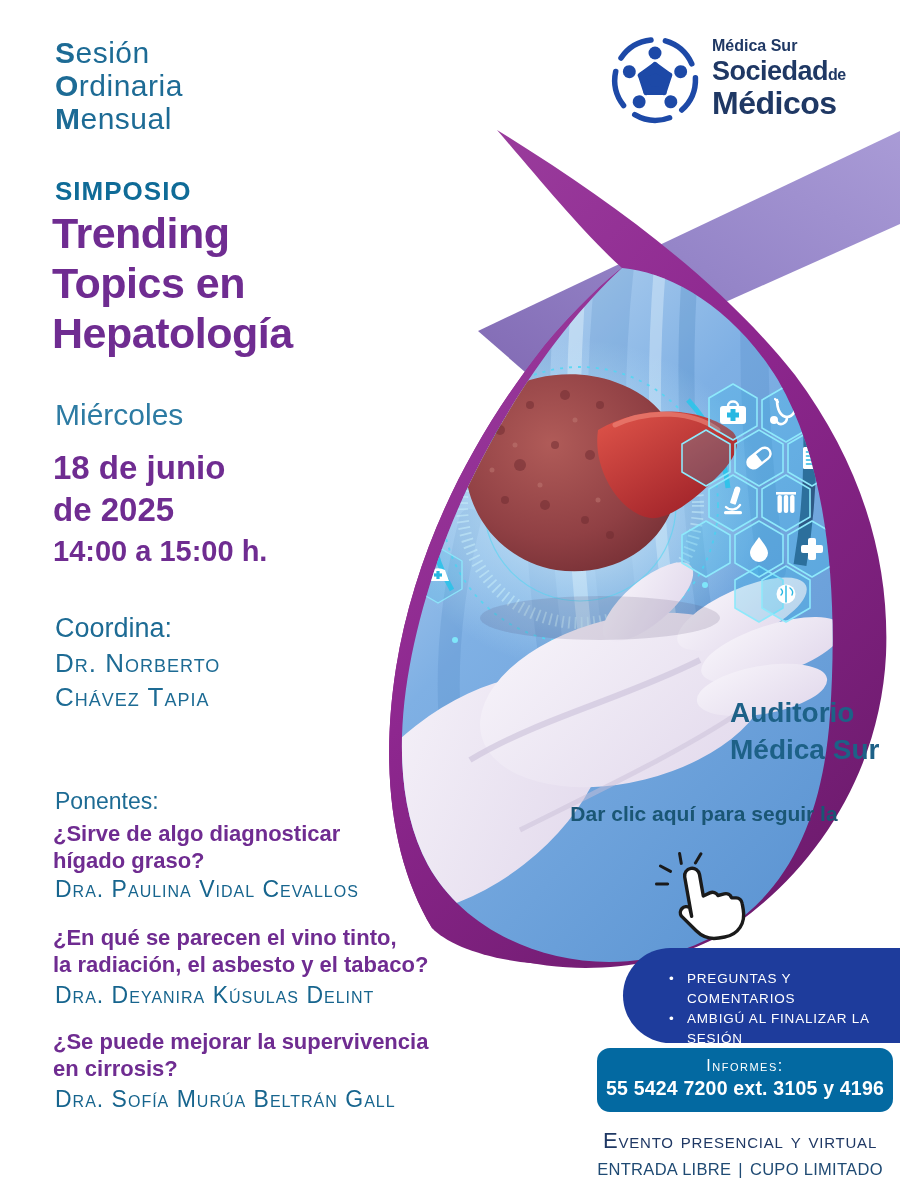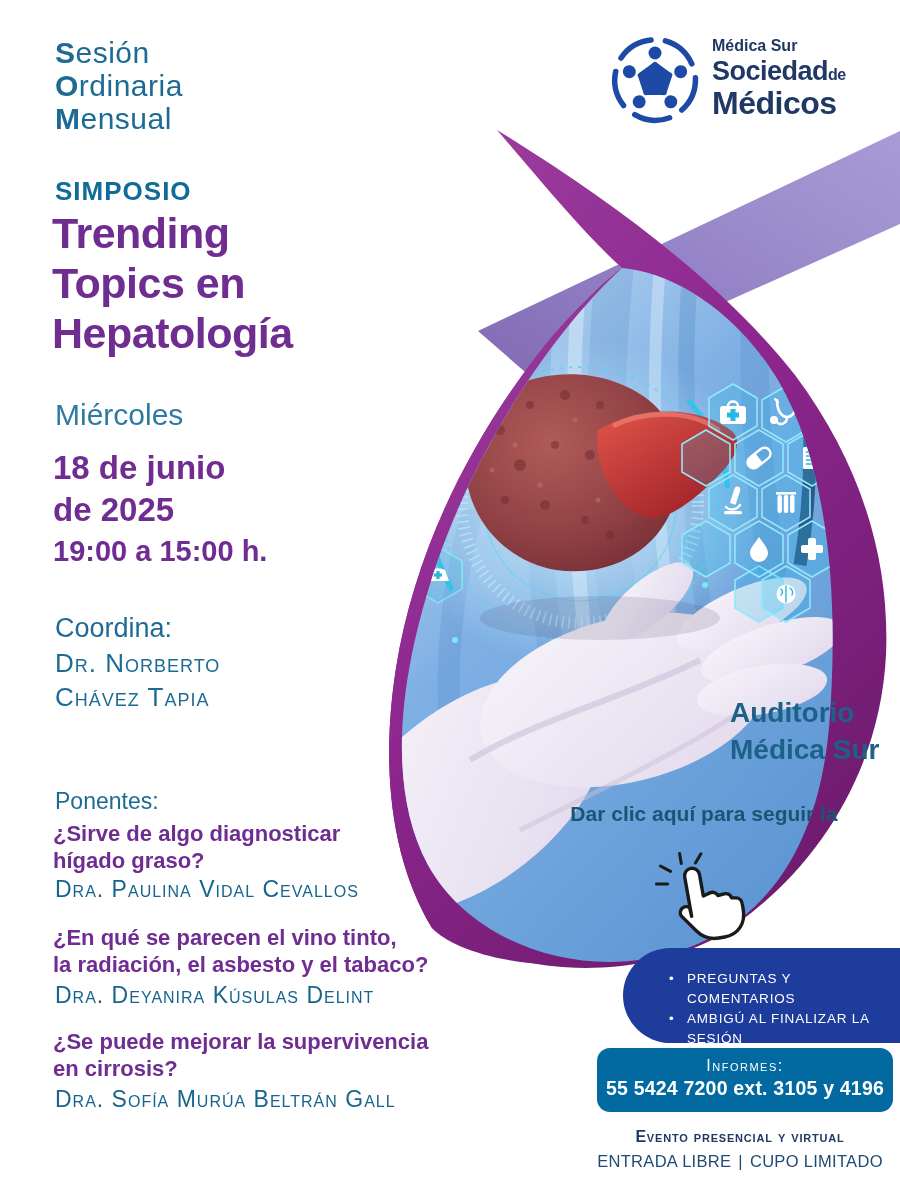--- a/index.html
+++ b/index.html
@@ -59,21 +59,21 @@
   .notes-box li { position:relative; padding-left:20px; max-width:215px;
                   font-size:13.5px; line-height:20px; letter-spacing:.8px; font-weight:500; }
   .notes-box li::before { content:"\2022"; position:absolute; left:2px; top:0; }
 
   .info-box { left:597px; top:1048px; width:296px; height:64px; background:#0369a1;
               border-radius:13px; color:#ffffff; text-align:center; padding-top:9px; }
   .info-label { font-size:16px; font-variant:small-caps; letter-spacing:1.5px; font-weight:500; }
   .info-phone { font-size:19.5px; font-weight:800; letter-spacing:.2px; margin-top:2px; }
 
   .footer { left:590px; top:1128px; width:300px; text-align:center; color:#1f3864; }
-  .footer-l1 { font-size:16px; font-weight:700; font-variant:small-caps; letter-spacing:.8px; }
+  .footer-l1 { font-size:22px; font-weight:400; font-variant:small-caps; letter-spacing:.8px; }
   .footer-l2 { font-size:16.5px; color:#1f4a73; margin-top:6px; letter-spacing:.3px; }
   .footer-l2 .sep { display:inline-block; margin:0 7px; color:#1f4a73; font-weight:400; }
 </style>
 </head>
 <body>
 
 <svg class="abs" style="left:0;top:0;" width="900" height="1200" viewBox="0 0 900 1200">
   <defs>
     <linearGradient id="ribbonG" x1="0" y1="1" x2="1" y2="0">
       <stop offset="0" stop-color="#8169b3"></stop>
@@ -364,21 +364,21 @@
   <span>Trending</span>
   <span>Topics en</span>
   <span>Hepatología</span>
 </div>
 
 <div class="abs day">Miércoles</div>
 
 <div class="abs dates">
   <span class="d1">18 de junio</span>
   <span class="d2">de 2025</span>
-  <span class="d3">19:00 a 15:00 h.</span>
+  <span class="d3">14:00 a 15:00 h.</span>
 </div>
 
 <div class="abs coordina">
   <span class="lbl">Coordina:</span>
   <span class="nm">Dr. Norberto</span>
   <span class="nm">Chávez Tapia</span>
 </div>
 
 <div class="abs ponentes-lbl">Ponentes:</div>
 

